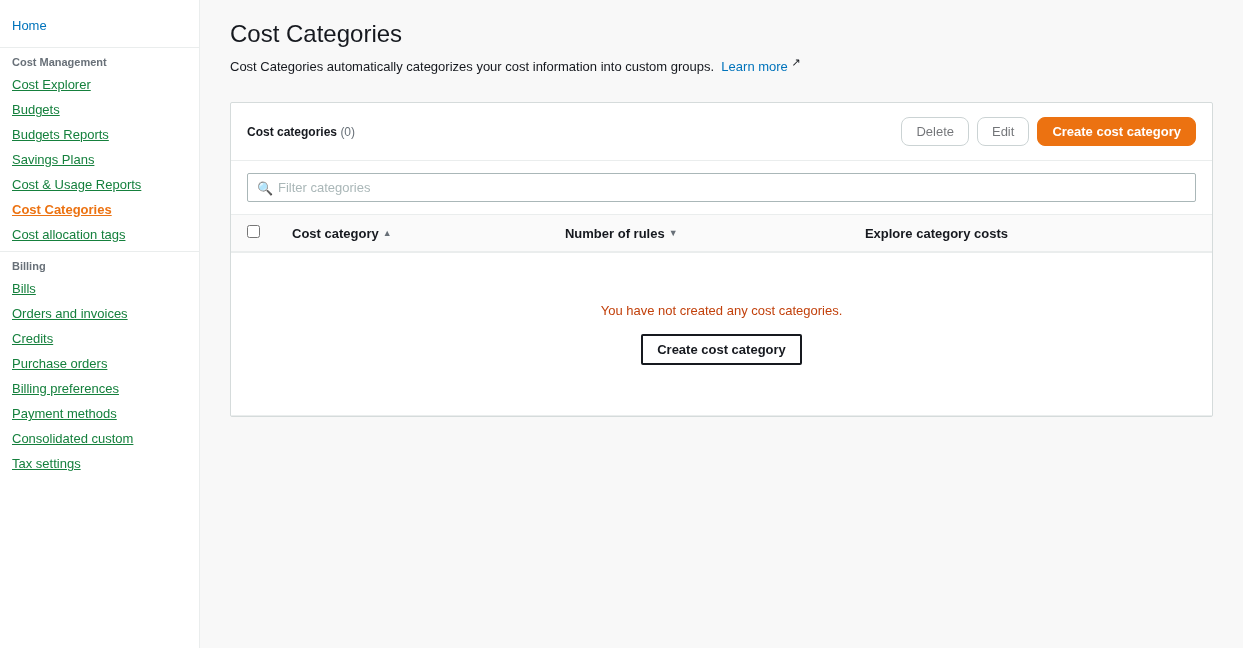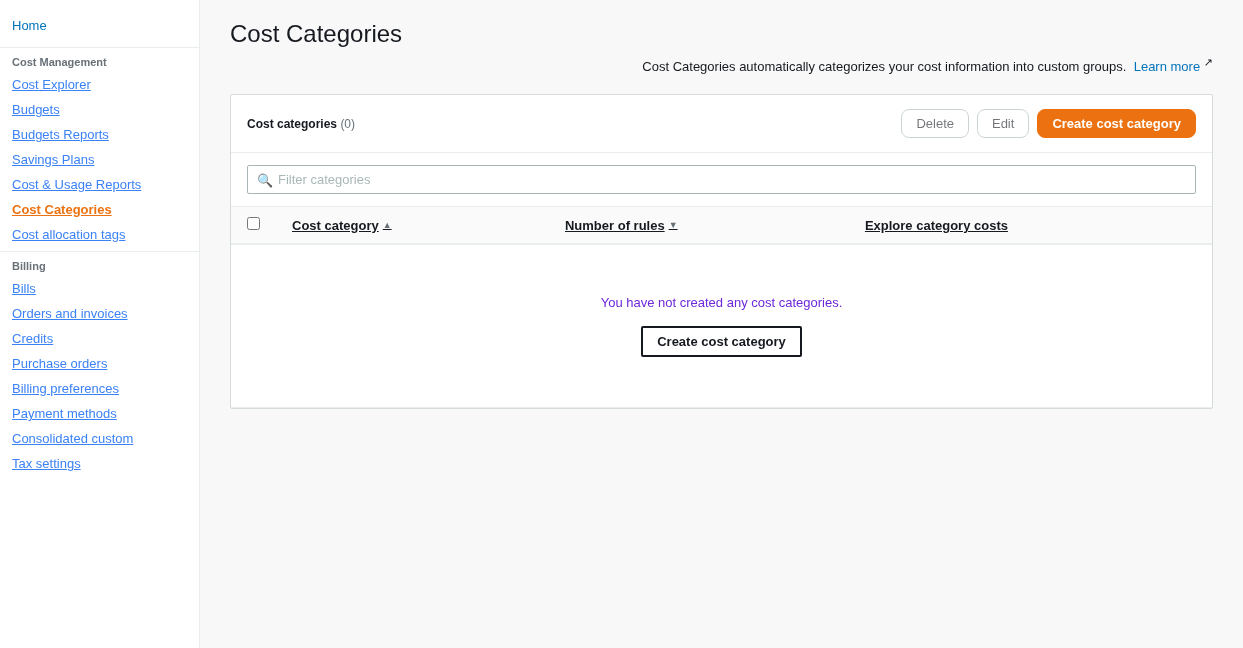--- a/index.html
+++ b/index.html
@@ -32,21 +32,21 @@
       font-size: 11px;
       color: #687078;
       font-weight: 600;
       text-transform: none;
       border-top: 1px solid #eaeded;
       margin-top: 4px;
     }
     .sidebar-item {
       padding: 5px 12px;
       font-size: 13px;
-      color: #3b82f6;
+      color: #15803d;
       cursor: pointer;
       display: block;
     }
     .sidebar-item.active {
       color: #ec7211;
       font-weight: 600;
     }
 
     
     .main-content {
@@ -57,22 +57,21 @@
     }
     .page-title {
       font-size: 24px;
       font-weight: 400;
       color: #16191f;
       margin-bottom: 8px;
     }
     .page-description {
       font-size: 13px;
       color: #16191f;
-      margin-bottom: 20px;
-      text-align: right;
+      margin-bottom: 28px;
     }
     .page-description a {
       color: #0073bb;
       text-decoration: none;
     }
     .external-icon {
       font-size: 11px;
       vertical-align: super;
     }
 
@@ -163,21 +162,20 @@
       background: #fafafa;
       border-bottom: 2px solid #eaeded;
     }
     .data-table th {
       padding: 10px 16px;
       font-size: 13px;
       font-weight: 700;
       color: #16191f;
       text-align: left;
       white-space: nowrap;
-      text-decoration: underline;
     }
     .th-inner {
       display: flex;
       align-items: center;
       gap: 4px;
     }
     .sort-icon {
       font-size: 9px;
       color: #687078;
     }
@@ -185,21 +183,21 @@
       padding: 10px 16px;
       font-size: 13px;
       color: #16191f;
       border-bottom: 1px solid #eaeded;
     }
     .empty-state {
       text-align: center;
       padding: 40px 16px;
     }
     .empty-state-text {
-      color: #6d28d9;
+      color: #c2410c;
       font-size: 13px;
       margin-bottom: 16px;
     }
     .empty-state-btn {
       padding: 6px 14px;
       font-size: 13px;
       border-radius: 2px;
       cursor: pointer;
       font-weight: 700;
       border: 2px solid #16191f;

